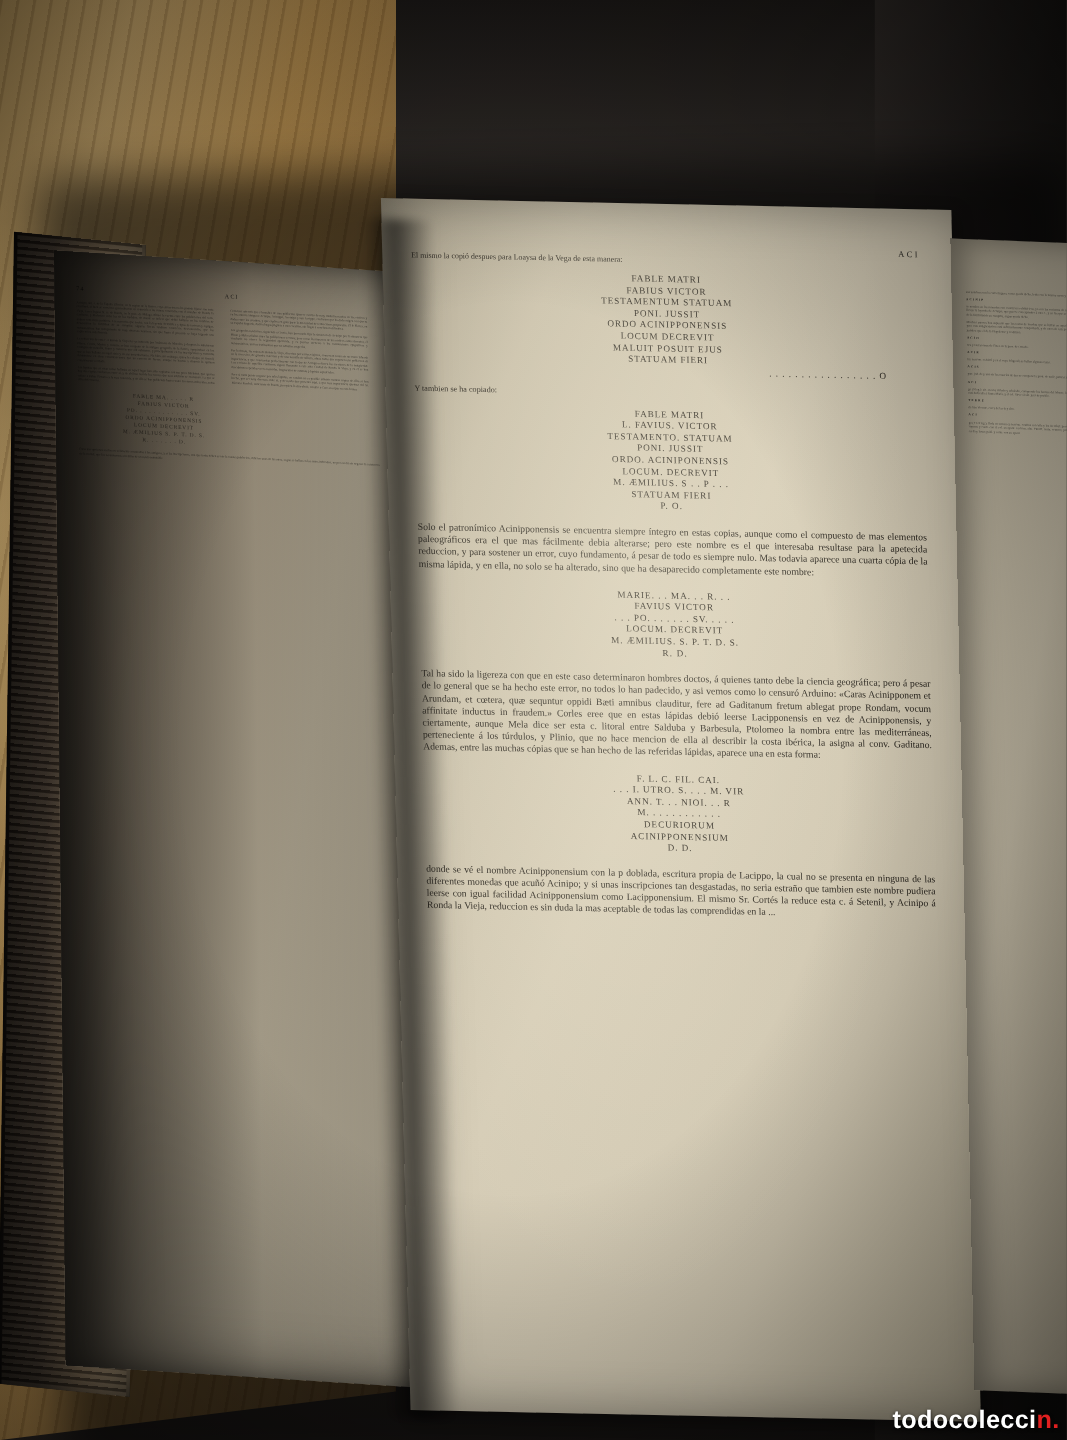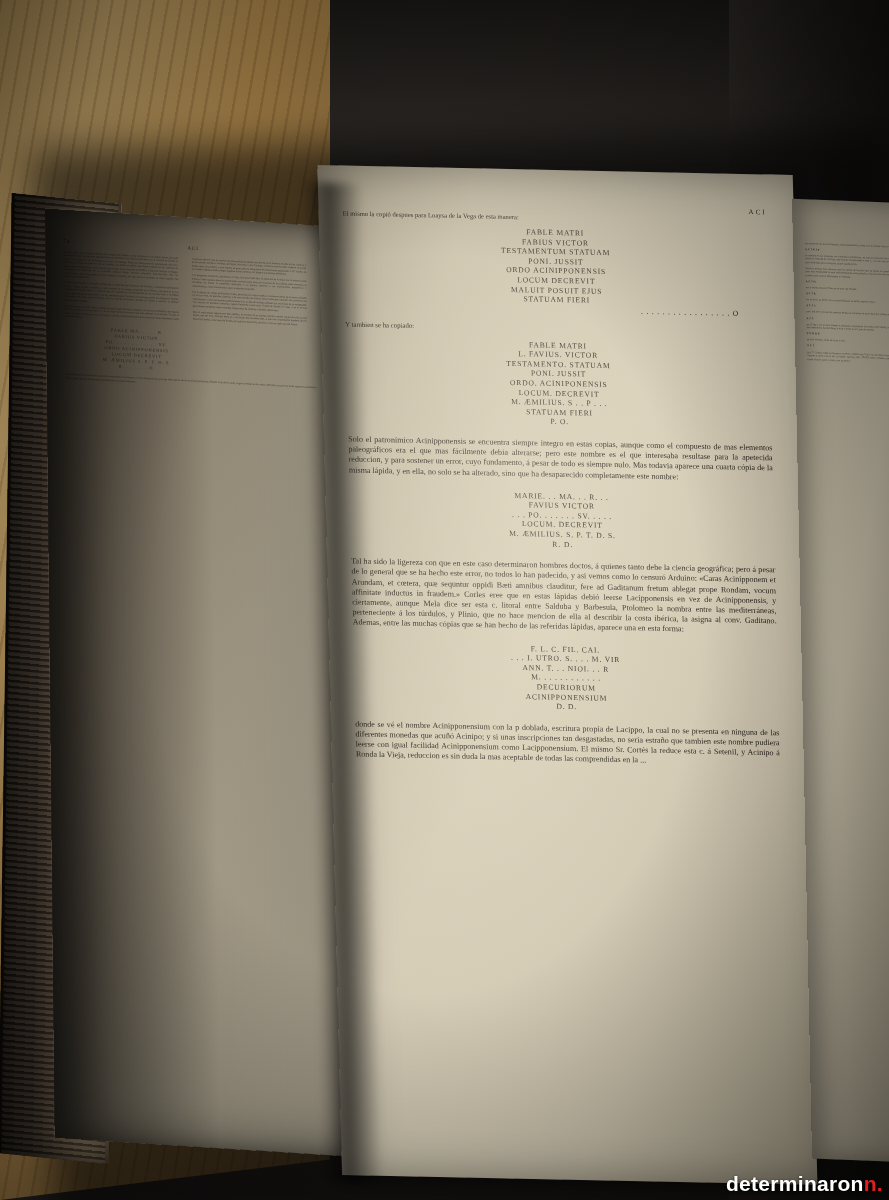--- a/index.html
+++ b/index.html
@@ -230,15 +230,15 @@
         <p class="micro">go (7 1/2 leg.): lleda en terreno y su térm. confina con Vila y los de tóbal: prod. maíz y unas patatas; pobl. vecinos; riqueza y contr. con el ecl. su ayunt. vecinos, alm. PROD. maíz, centeno, patatas, castañas de ganado vacuno, de cerda y lanar; pobl. y contr. con su ayunt.</p>
       </div>
     </div>
 
     <div class="gutter"></div>
   </div>
 
   <div class="vignette"></div>
 
   <div class="wm">
-    <span>determinaron</span><span class="red">n.</span>
+    <span>todocolecci</span><span class="red">n.</span>
   </div>
 </div>
 
 </body></html>

